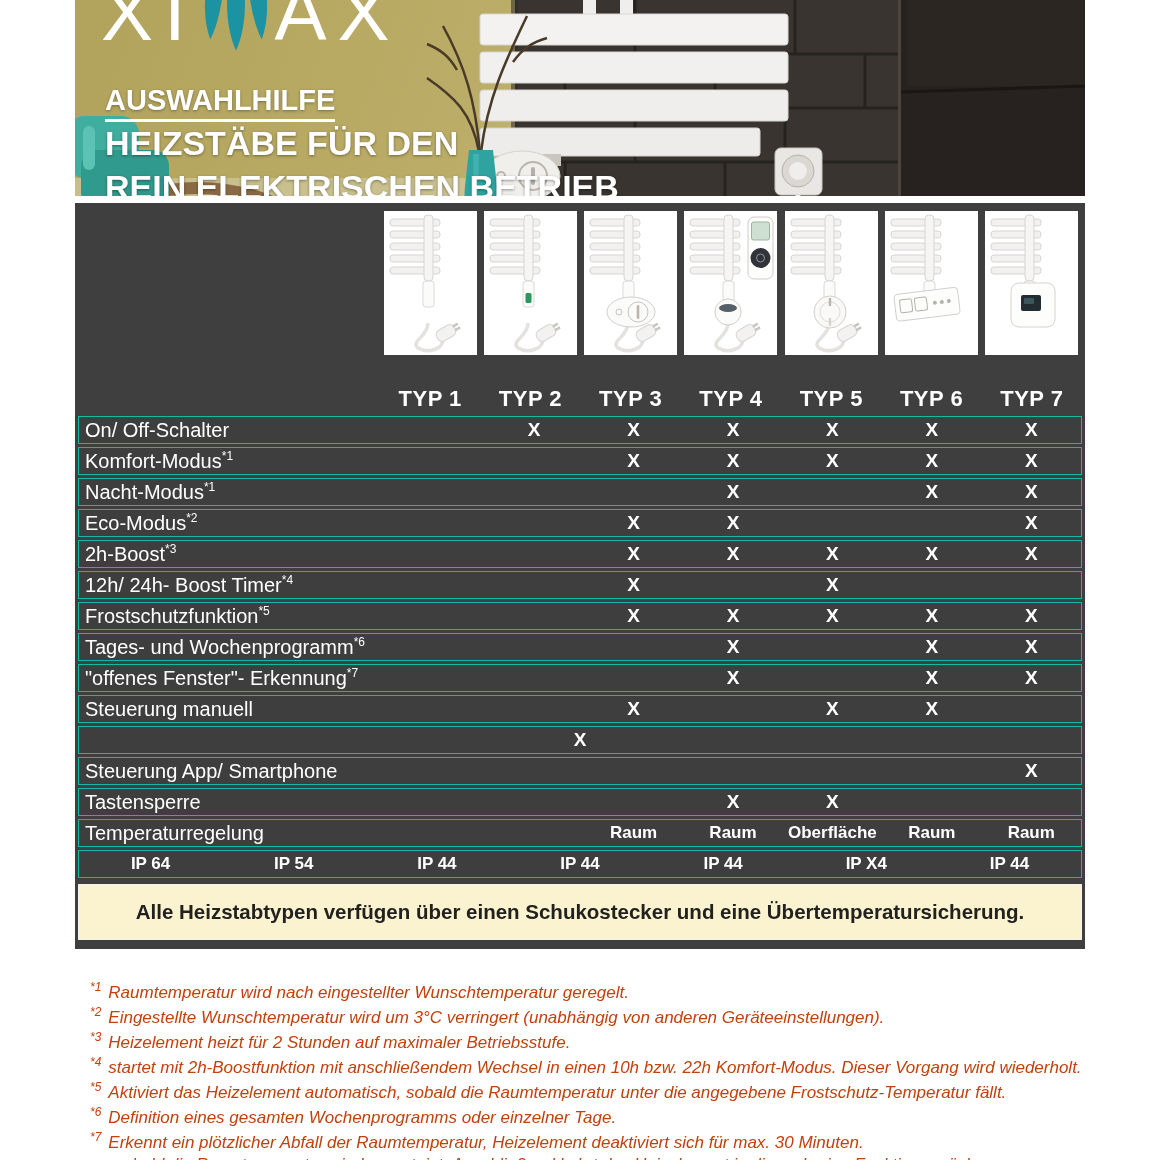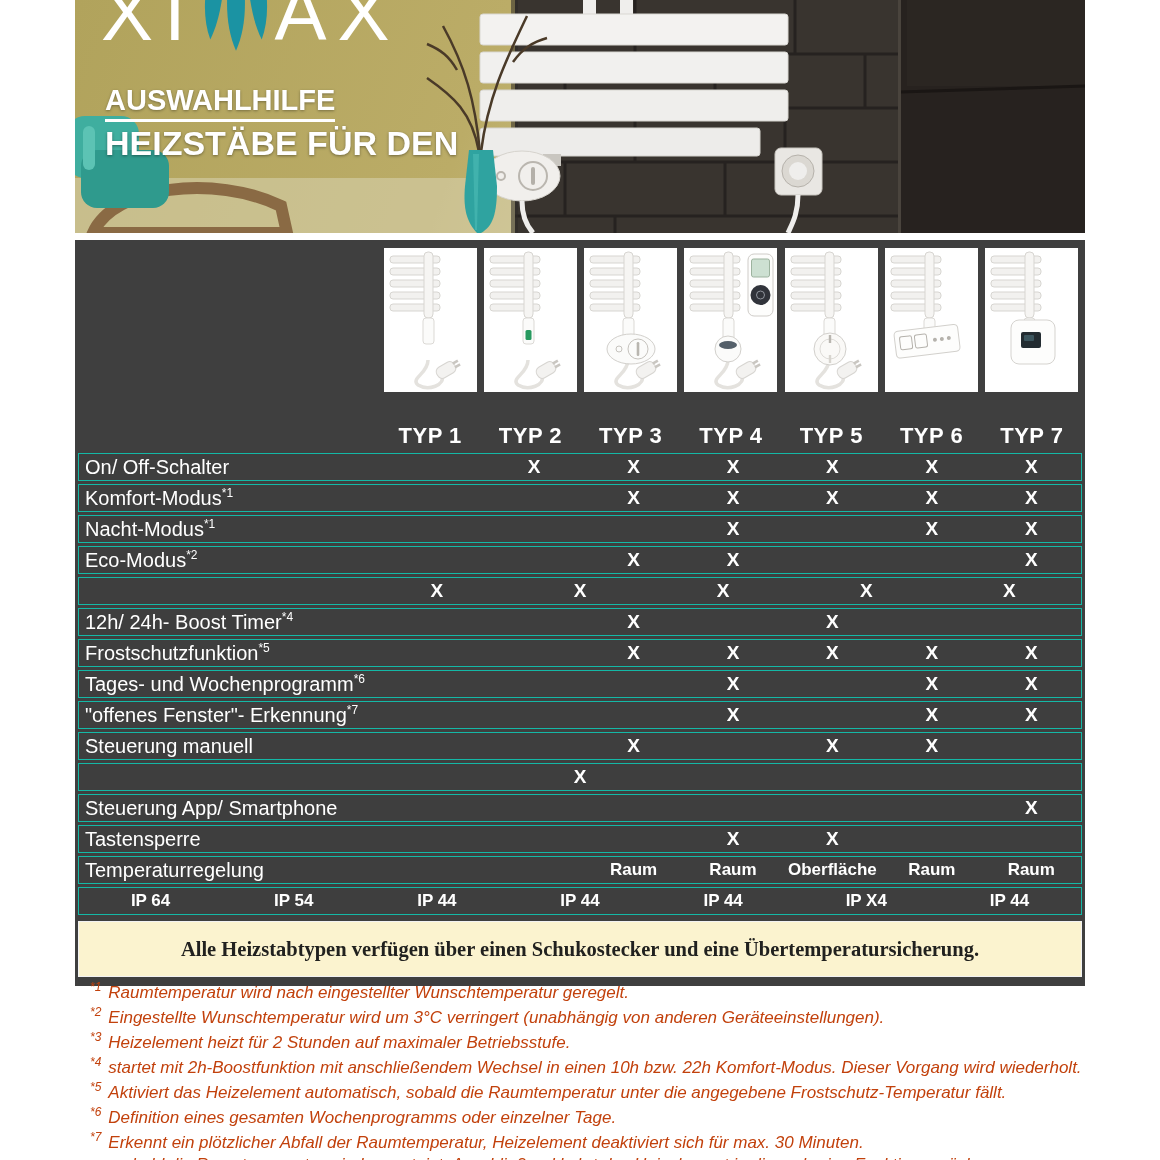--- a/index.html
+++ b/index.html
@@ -1,21 +1,21 @@
 <!DOCTYPE html>
 <html><head>
 <meta charset="utf-8">
 <style>
   html,body{margin:0;padding:0;background:#fff;}
   body{width:1160px;height:1160px;overflow:hidden;font-family:"Liberation Sans",sans-serif;}
   .page{position:relative;width:1160px;height:1160px;background:#fff;overflow:hidden;}
   .content{position:absolute;left:75px;top:0;width:1010px;}
 
   
-  .hero{position:relative;height:233px;overflow:hidden;
+  .hero{position:relative;height:196px;overflow:hidden;
         background:linear-gradient(110deg,#b1a35c 0%,#bbac67 40%,#c9bd83 58%,#cfc492 70%);padding-left:20px;}
   .hero svg.scene{position:absolute;left:0;top:0;}
   .logo{position:absolute;left:26px;top:-26px;display:flex;align-items:flex-start;
         color:#fff;font-size:78px;line-height:1;letter-spacing:0.14em;font-weight:400;}
   .logo .lm{width:74px;height:84px;margin:2px 2px 0 2px;flex:none;}
   .subtitle{position:absolute;left:30px;top:84px;color:#fff;font-weight:bold;font-size:29px;
         border-bottom:3px solid #fff;padding-bottom:2px;text-shadow:0 1px 3px rgba(0,0,0,.35);}
   .title1{position:absolute;left:30px;top:124px;color:#fff;font-weight:bold;font-size:34px;
         text-shadow:0 1px 3px rgba(0,0,0,.4);}
   .title2{position:absolute;left:30px;top:168px;color:#fff;font-weight:bold;font-size:34px;
@@ -30,21 +30,21 @@
   .type-row{display:flex;height:29px;align-items:center;margin-bottom:3px;margin-top:28px;}
   .tcell{flex:1;text-align:center;color:#fff;font-weight:bold;font-size:22px;letter-spacing:.5px;}
   .feature-row{display:flex;align-items:center;height:26px;border:1px solid #14b8a6;
         margin-bottom:3px;background:#3e3e3e;}
   .row-label{width:300px;flex:none;color:#fff;font-size:20px;padding-left:6px;white-space:nowrap;}
   .row-label sup{font-size:12px;letter-spacing:0;}
   .cell{flex:1;text-align:center;color:#fff;font-weight:bold;font-size:19px;}
   .cell.text{font-size:17px;}
   .banner{margin-top:6px;border:1px solid #f2f2f2;background:#fbf3cf;height:54px;
         display:flex;align-items:center;justify-content:center;}
-  .banner span{font-weight:bold;font-size:20.5px;color:#21211f;font-family:Liberation Serif, serif;}
+  .banner span{font-weight:bold;font-size:20.5px;color:#21211f;}
 
   
   .footnotes{position:absolute;top:980px;left:15px;width:990px;}
   .fn-line{height:25px;font-style:italic;font-size:17px;color:#c2410c;white-space:nowrap;}
   .fn-line sup{font-size:12px;margin-right:7px;}
   .fn-line.cont{padding-left:24px;}
 </style>
 </head>
 <body>
 
@@ -133,20 +133,21 @@
           <g fill="#1b93a3">
             <path d="M13 0 C4 0 4 0 4 0 C1 26 4 50 13 68 C20 50 22 24 21 0 Z" transform="rotate(6 12 34)"></path>
             <path d="M61 0 C70 0 70 0 70 0 C73 26 70 50 61 68 C54 50 52 24 53 0 Z" transform="rotate(-6 62 34)"></path>
             <path d="M37 14 C28 14 28 14 28 14 C26 40 29 62 37 80 C45 62 48 40 46 14 Z"></path>
           </g>
         </svg>
         <span>AX</span>
       </div>
       <div class="subtitle">AUSWAHLHILFE</div>
       <div class="title1">HEIZSTÄBE FÜR DEN</div>
+      <div class="title2">REIN ELEKTRISCHEN BETRIEB</div>
     </header>
 
     <section class="matrix">
       <div class="product-row" id="product-row">
           <div class="spacer"></div>
           <div class="pcell">
             <div class="pbox"><svg width="93" height="144" viewBox="0 0 93 144">
                 <rect x="6" y="8" width="50" height="7" rx="3" fill="#f2f1ef" stroke="#d7d5d1"></rect>
                 <rect x="6" y="20" width="50" height="7" rx="3" fill="#f2f1ef" stroke="#d7d5d1"></rect>
                 <rect x="6" y="32" width="50" height="7" rx="3" fill="#f2f1ef" stroke="#d7d5d1"></rect>
@@ -324,20 +325,21 @@
             <div class="row-label"><span>Eco-Modus</span><sup>*2</sup></div>
             <div class="cell"></div>
             <div class="cell"></div>
             <div class="cell">X</div>
             <div class="cell">X</div>
             <div class="cell"></div>
             <div class="cell"></div>
             <div class="cell">X</div>
           </div>
           <div class="feature-row">
+            <div class="row-label"><span>2h-Boost</span><sup>*3</sup></div>
             <div class="cell"></div>
             <div class="cell"></div>
             <div class="cell">X</div>
             <div class="cell">X</div>
             <div class="cell">X</div>
             <div class="cell">X</div>
             <div class="cell">X</div>
           </div>
           <div class="feature-row">
             <div class="row-label"><span>12h/ 24h- Boost Timer</span><sup>*4</sup></div>

